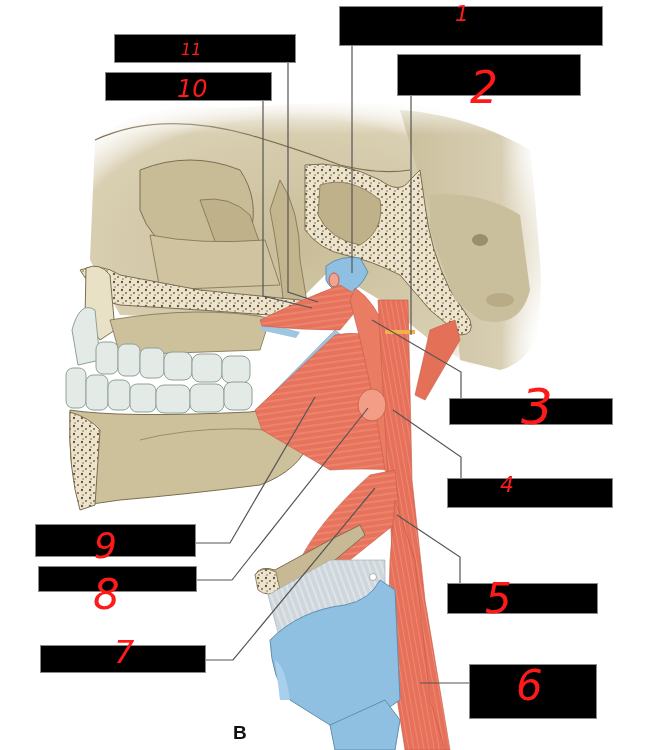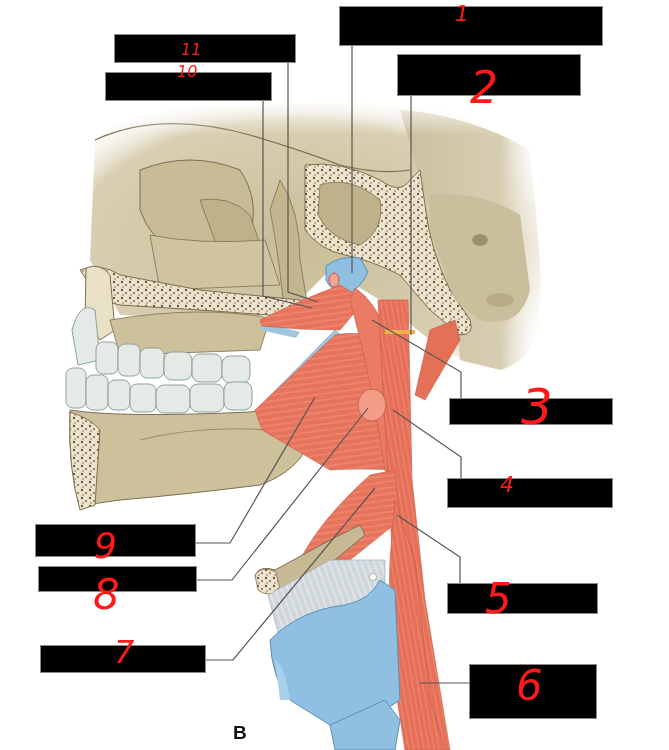--- a/index.html
+++ b/index.html
@@ -172,21 +172,21 @@
 <div class="label-box" style="left:447px;top:478px;width:166px;height:30px;"></div>
 <div class="label-box" style="left:447px;top:583px;width:151px;height:31px;"></div>
 <div class="label-box" style="left:469px;top:664px;width:128px;height:55px;"></div>
 <div class="label-box" style="left:35px;top:524px;width:161px;height:33px;"></div>
 <div class="label-box" style="left:38px;top:566px;width:159px;height:26px;"></div>
 <div class="label-box" style="left:40px;top:645px;width:166px;height:28px;"></div>
 
 <span class="hand-num" style="left:455px;top:3px;font-size:22px;">1</span>
 <span class="hand-num" style="left:470px;top:66px;font-size:44px;">2</span>
 <span class="hand-num" style="left:181px;top:42px;font-size:16px;">11</span>
-<span class="hand-num" style="left:177px;top:64px;font-size:16px;">10</span>
+<span class="hand-num" style="left:177px;top:77px;font-size:24px;">10</span>
 <span class="hand-num" style="left:521px;top:382px;font-size:50px;">3</span>
 <span class="hand-num" style="left:500px;top:474px;font-size:22px;">4</span>
 <span class="hand-num" style="left:485px;top:578px;font-size:42px;">5</span>
 <span class="hand-num" style="left:516px;top:665px;font-size:42px;">6</span>
 <span class="hand-num" style="left:94px;top:528px;font-size:36px;">9</span>
 <span class="hand-num" style="left:93px;top:574px;font-size:42px;">8</span>
 <span class="hand-num" style="left:114px;top:636px;font-size:32px;">7</span>
 
 <div id="panel-letter">B</div>
 

